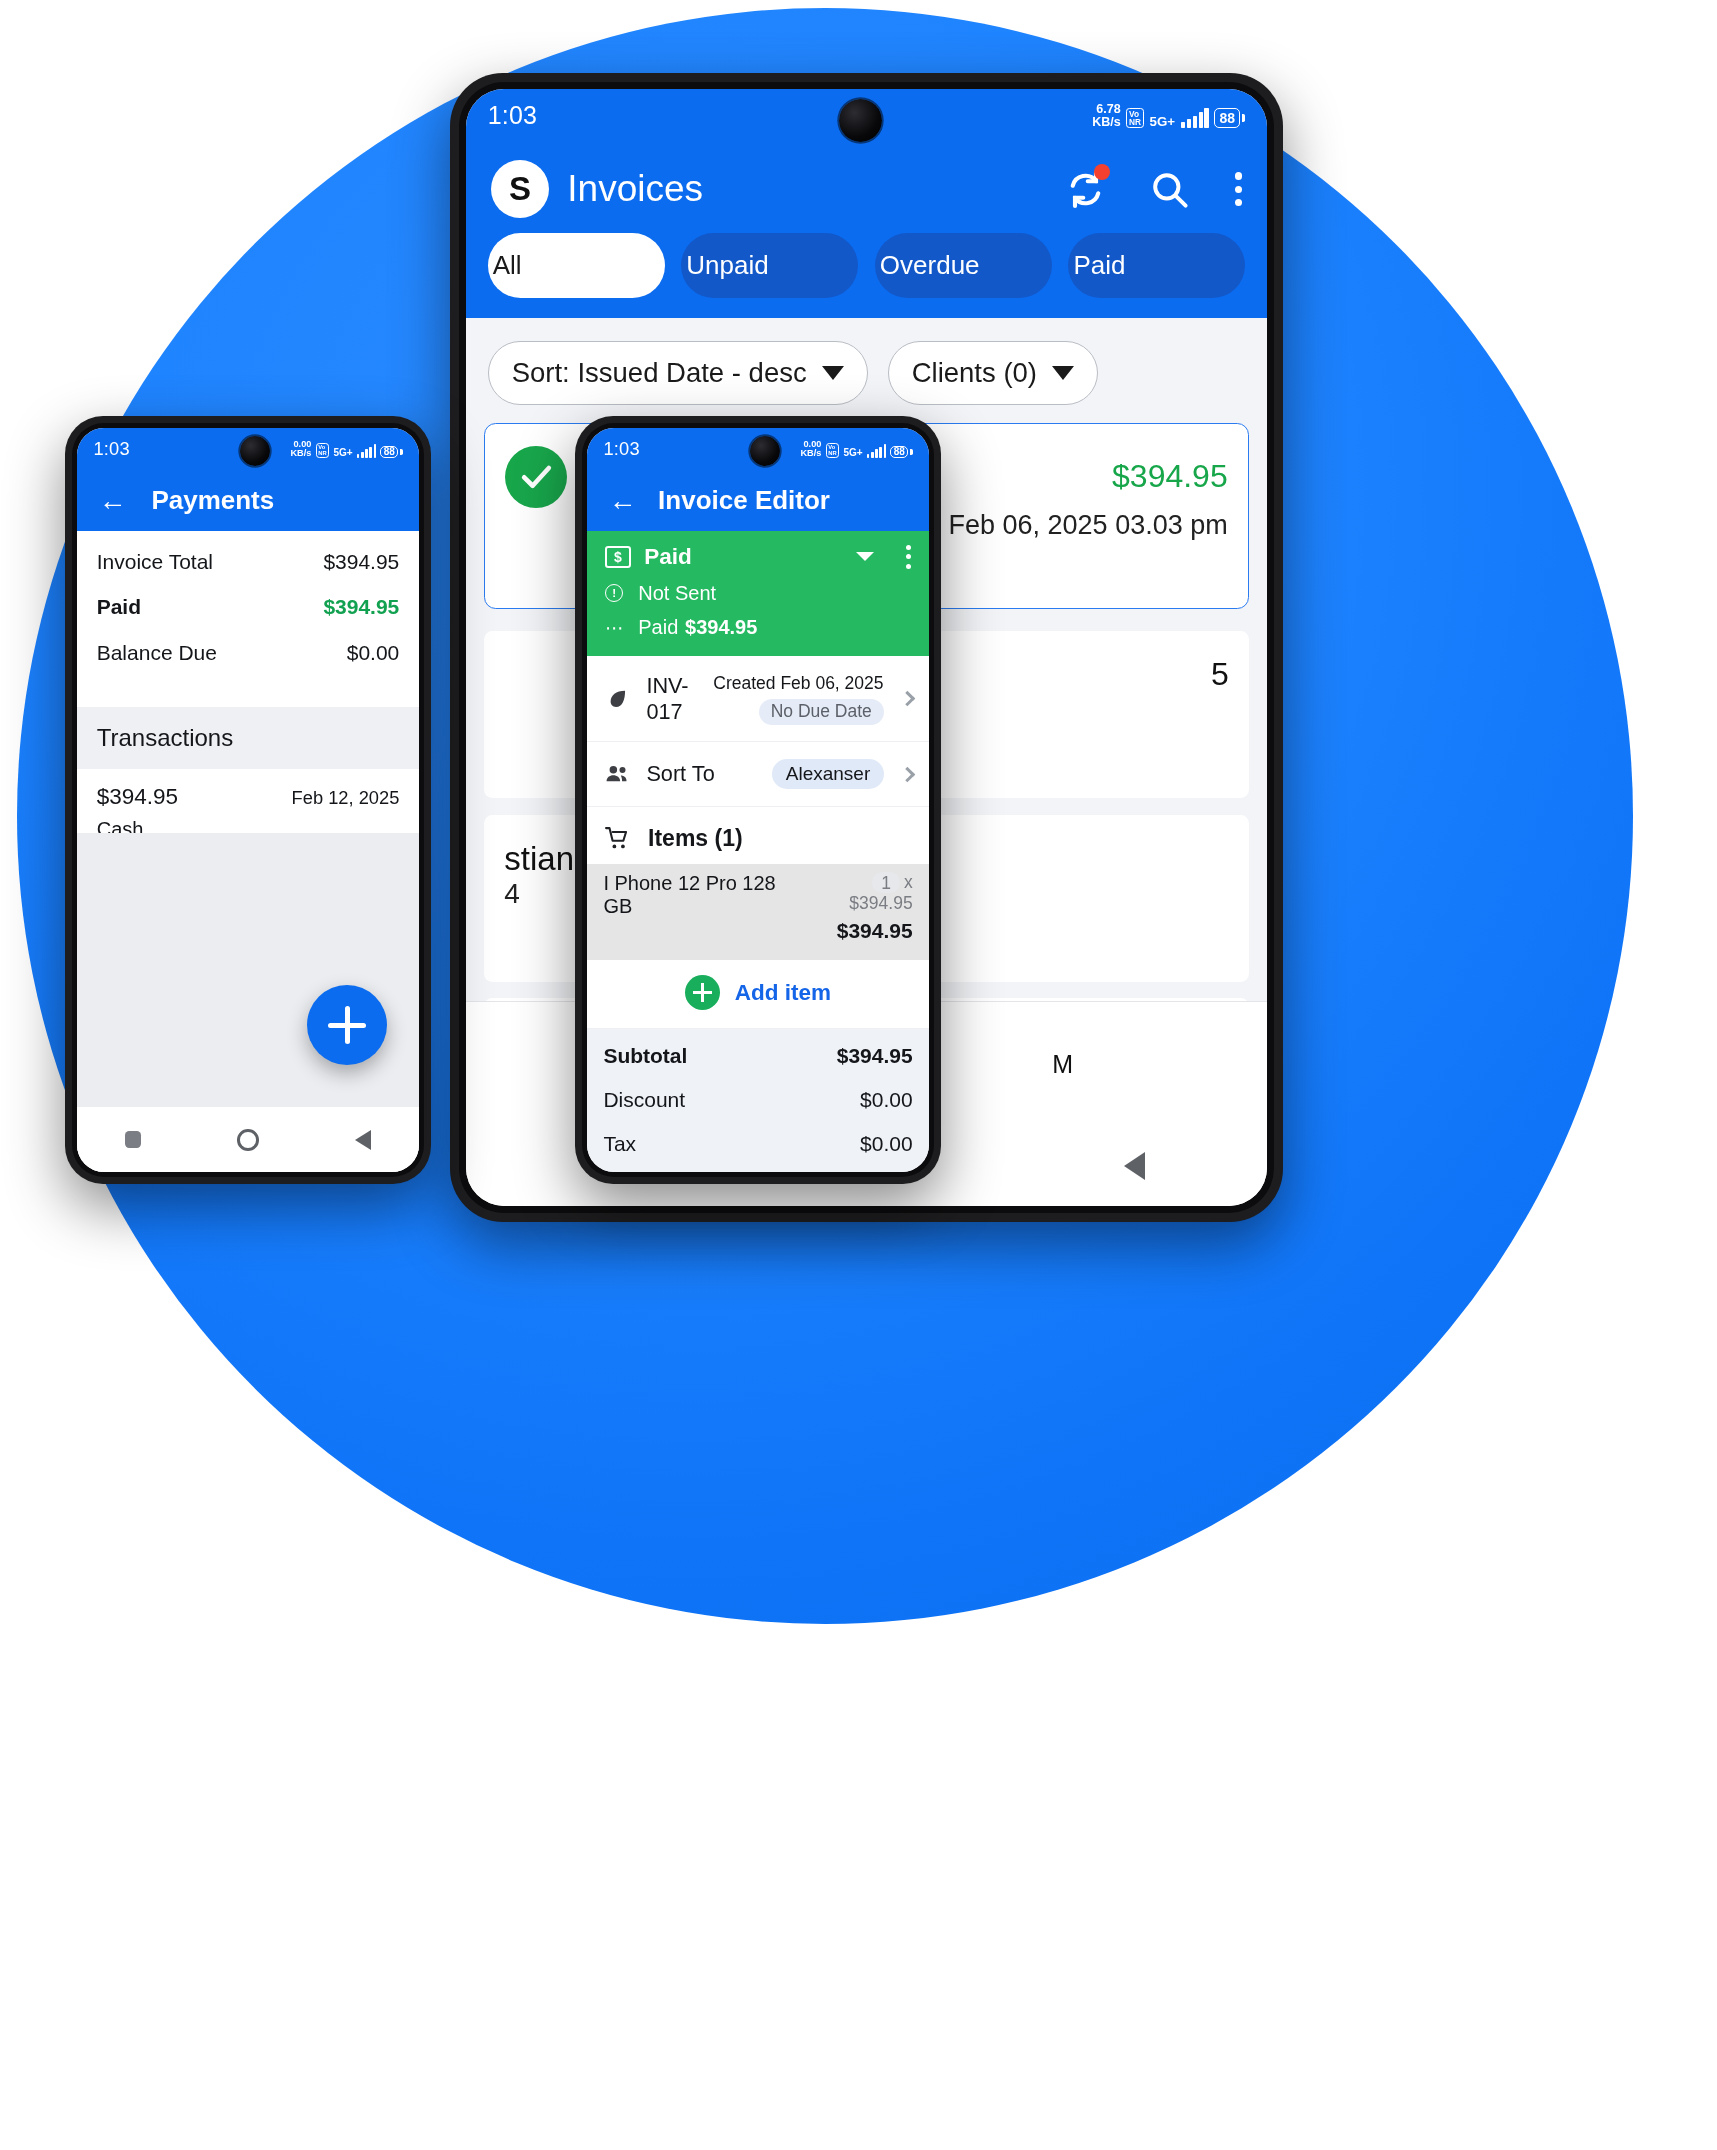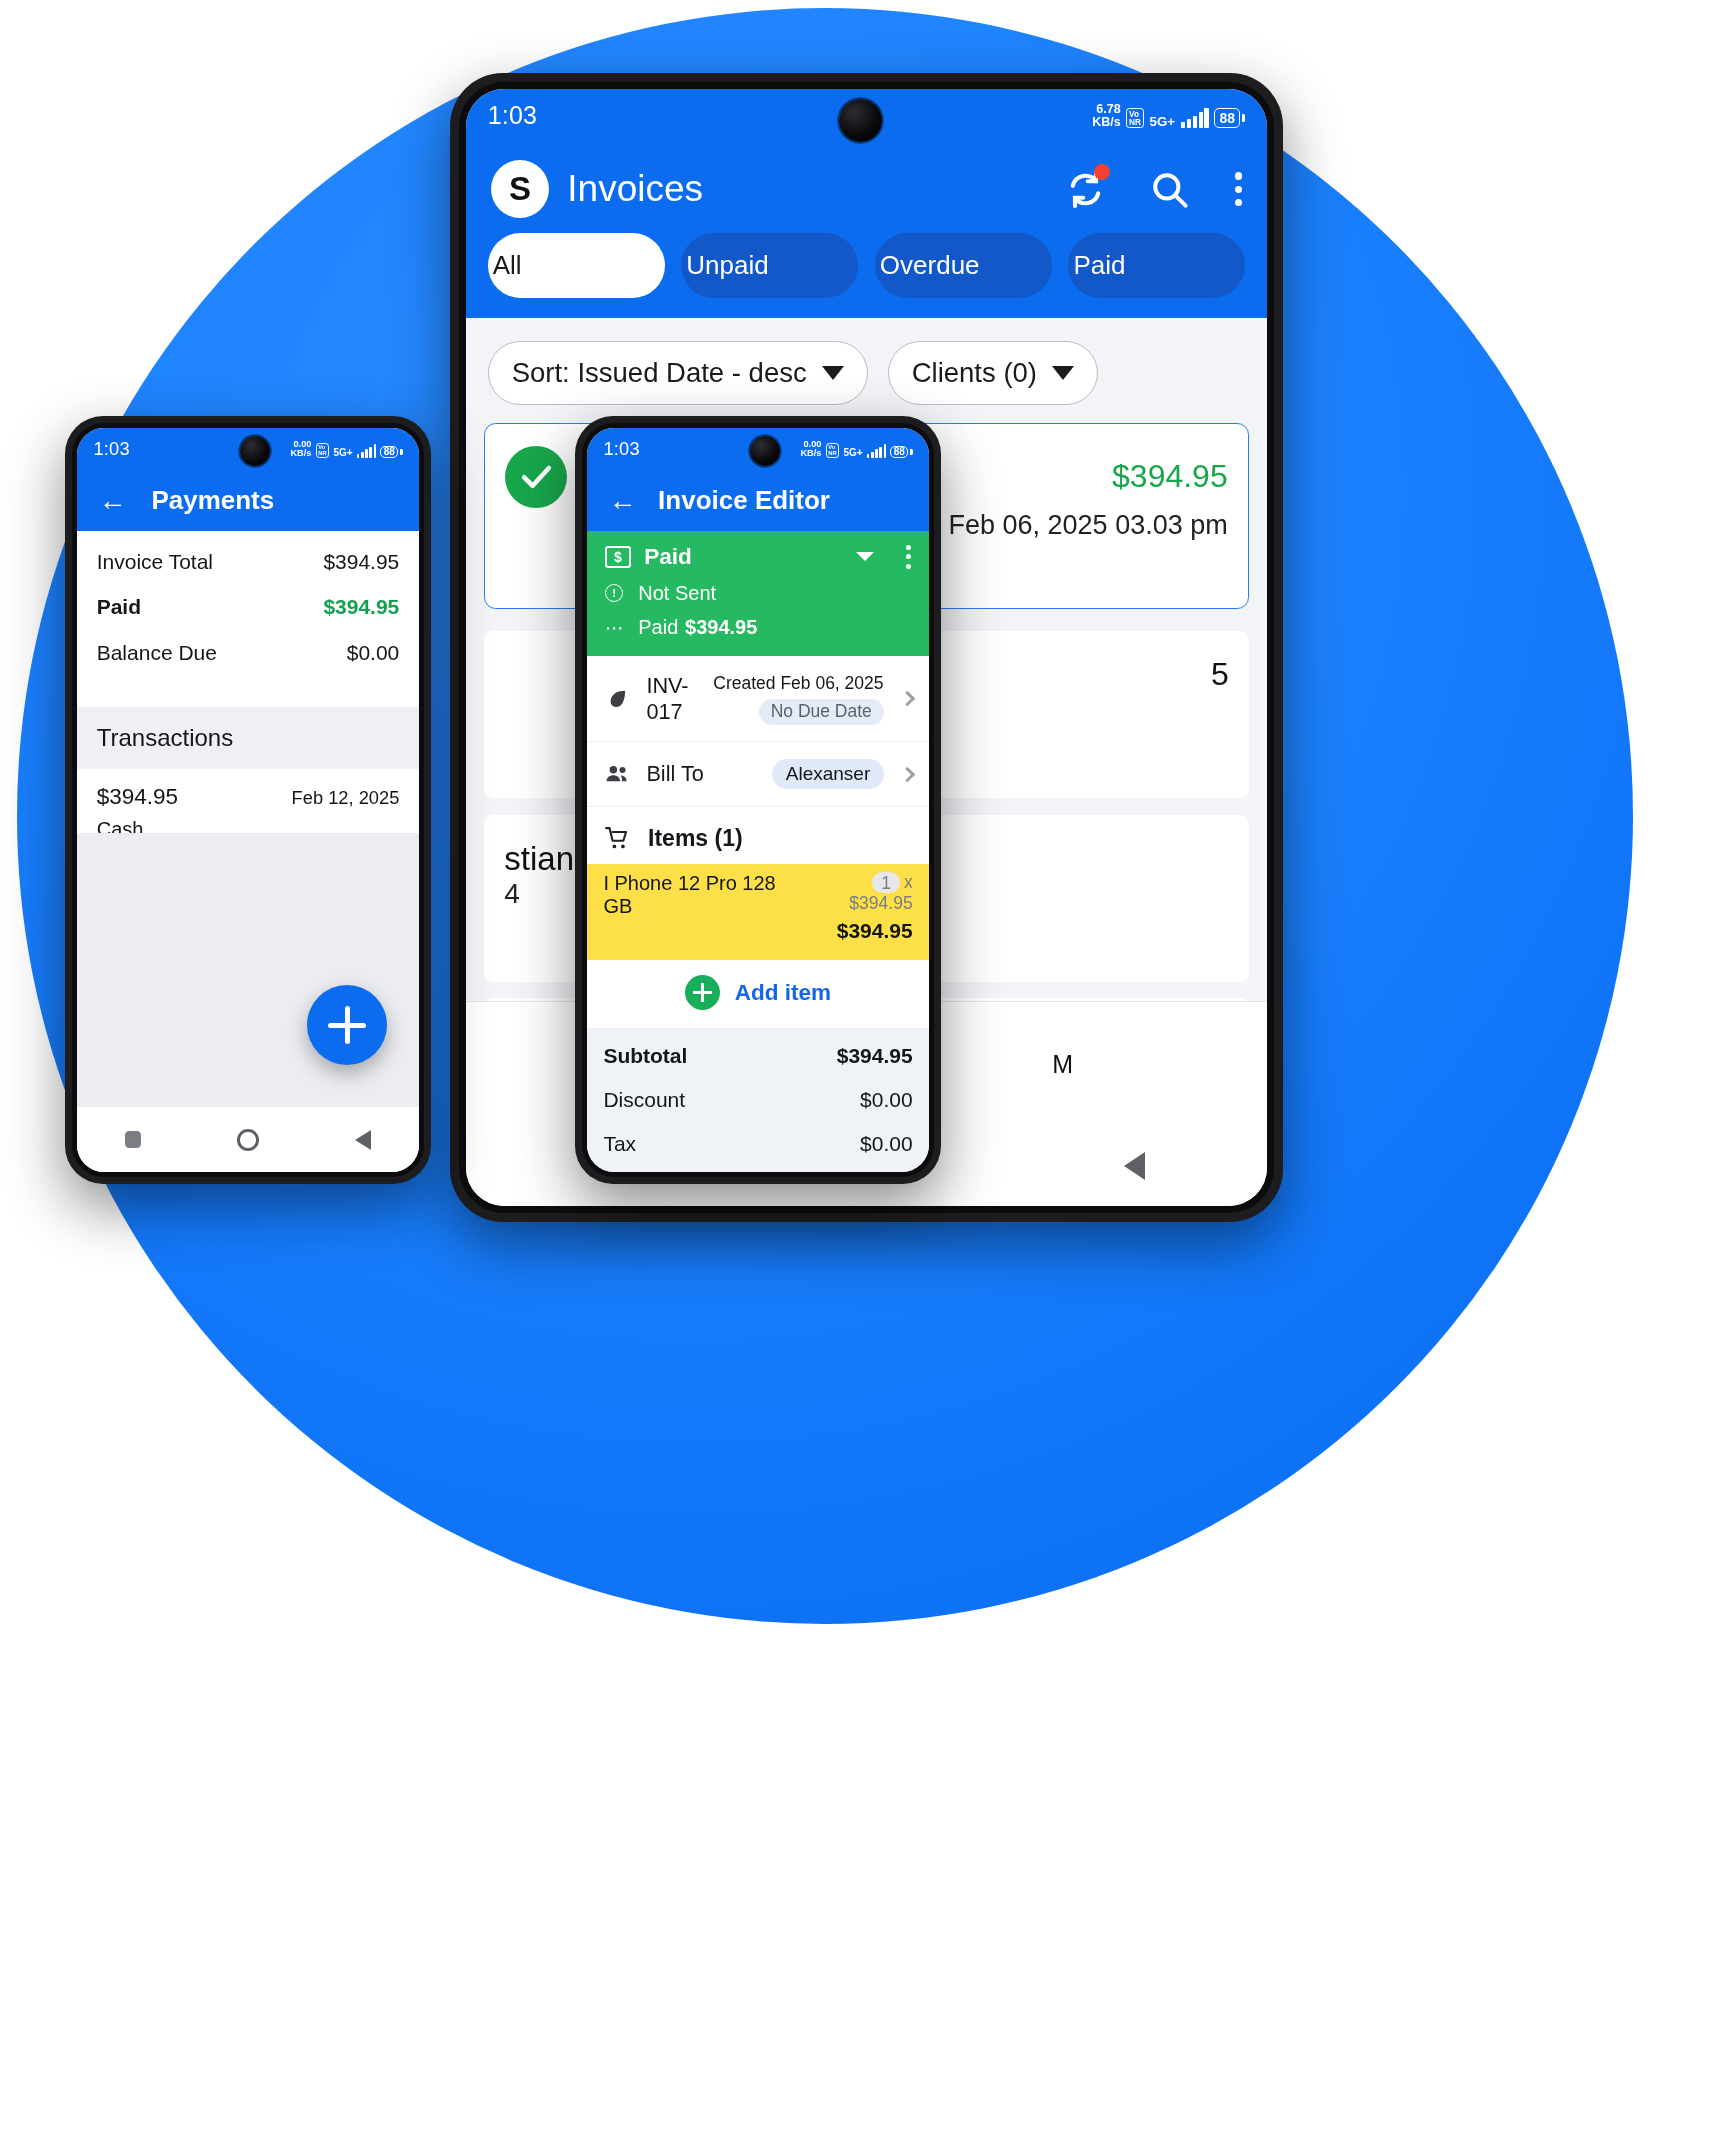--- a/index.html
+++ b/index.html
@@ -162,21 +162,21 @@
   .pr-nodue{ font-size:17.5px; color:#5c6068; background:#e6ecf7;
              border-radius:13.3px; padding:2.5px 11.7px; display:inline-block; margin-top:5px; }
   .chev-r{ width:10.8px; height:10.8px; border-right:3.3px solid #9aa0a8; border-top:3.3px solid #9aa0a8;
            transform:rotate(45deg); flex:0 0 auto; margin-left:3.3px; }
   .client-chip{ background:#e0e9f8; border-radius:15px; padding:4.2px 13.3px;
                 font-size:19px; color:#14161a; }
   .pr-gap{ height:18.3px; background:#eef0f4; }
   .pr-items-head{ background:#fff; display:flex; align-items:center; gap:16.7px;
                   padding:18.3px 16.7px 11.7px; }
   .pr-items-title{ font-size:23px; font-weight:700; color:#14161a; }
-  .pr-item{ background:#fde047; display:flex; justify-content:space-between;
+  .pr-item{ background:#e5e5e5; display:flex; justify-content:space-between;
             padding:8.3px 16.7px 16.7px; }
   .pr-item-name{ font-size:20px; color:#14161a; }
   .pr-item-right{ text-align:right; }
   .qty-badge{ background:#e6e8ec; border-radius:11.7px; padding:0.8px 9.2px;
               font-size:17.5px; color:#7a7d83; }
   .pr-item-unit{ font-size:17.5px; color:#7a7d83; }
   .pr-item-total{ font-size:21px; font-weight:700; color:#14161a; margin-top:5px; }
   .pr-add{ background:#fff; display:flex; align-items:center; justify-content:center;
            gap:15px; padding:15px 0 18.3px; border-bottom:1.7px solid #edeff2; }
   .add-circ{ width:35px; height:35px; border-radius:50%; background:#19ae5c;
@@ -505,21 +505,21 @@
 
     <div class="pr-row">
       <span class="pr-icon">
         <svg width="25" height="21.7" viewBox="0 0 24 20" fill="#3d3f44">
           <circle cx="8" cy="6" r="3.6"></circle>
             <circle cx="16.8" cy="6.4" r="2.9"></circle>
           <path d="M1.5 17c0-3.4 2.9-5.6 6.5-5.6S14.5 13.6 14.5 17z"></path>
           <path d="M15.2 11.7c3 .1 5.4 2 5.4 4.6v.7h-4.2c0-2-.5-3.8-1.2-5.3z"></path>
         </svg>
       </span>
-      <span class="pr-label">Bill To</span>
+      <span class="pr-label">Sort To</span>
       <span class="client-chip">Alexanser</span>
       <span class="chev-r"></span>
     </div>
 
     <div class="pr-gap"></div>
 
     <div class="pr-items-head">
       <span class="pr-icon">
         <svg width="27" height="25" viewBox="0 0 24 24" fill="#1f2125">
           <path d="M1 2h3.3l3 12.2h10.3l2.6-8.4H7.4" fill="none" stroke="#1f2125" stroke-width="2" stroke-linecap="round" stroke-linejoin="round"></path>

